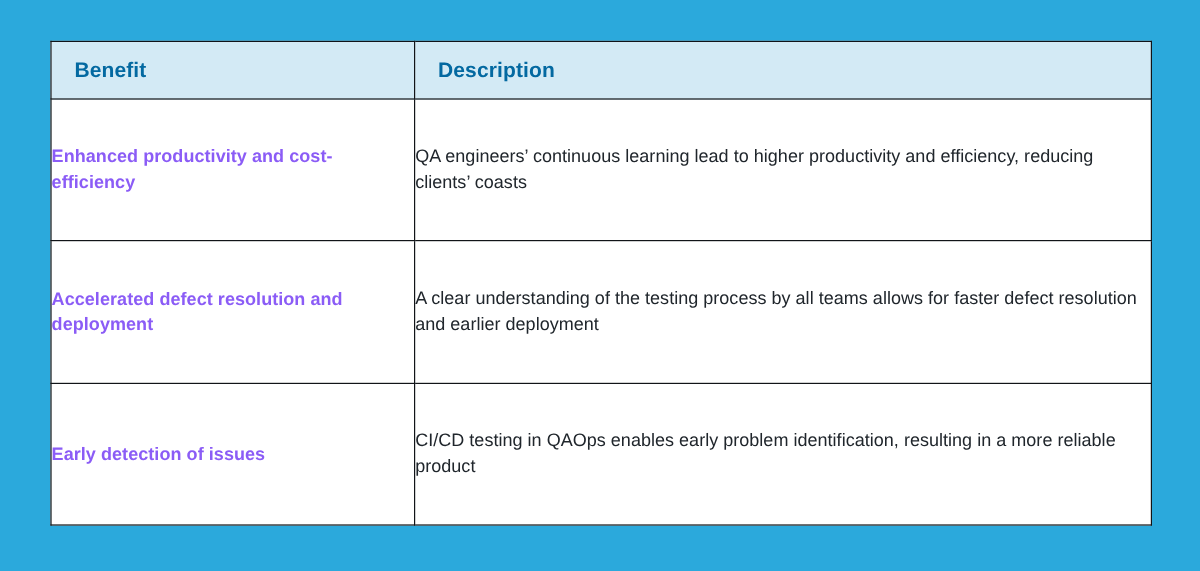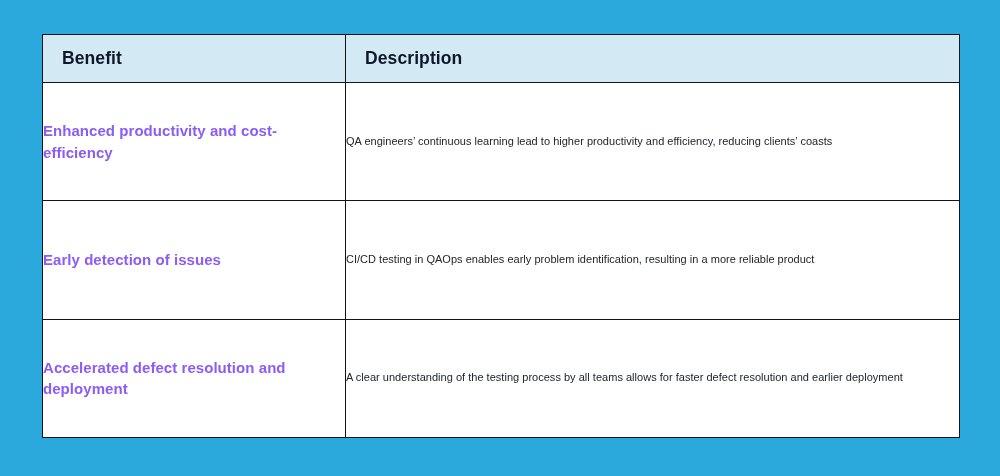--- a/index.html
+++ b/index.html
@@ -52,38 +52,38 @@
 
   thead th {
     background: #d3eaf5;
     height: 47px;
   }
 
   .th-inner {
     padding: 0 0 0 19px;
     font-size: 17.5px;
     font-weight: bold;
-    color: #0f172a;
+    color: #0369a1;
     letter-spacing: 0.1px;
   }
 
   tbody tr { height: 71.4px; }
 
   .cell-benefit {
     padding: 8px 14px 8px 19px;
     font-size: 15px;
     font-weight: bold;
     line-height: 1.42;
     color: #8b5cf6;
     letter-spacing: 0.05px;
   }
 
   .cell-description {
     padding: 8px 16px 8px 17px;
-    font-size: 11px;
+    font-size: 15px;
     font-weight: normal;
     line-height: 1.45;
     color: #20262c;
     letter-spacing: 0.02px;
   }
 </style>
 </head>
 <body>
 
 <div class="page">
@@ -102,23 +102,23 @@
             <div class="th-inner">Description</div>
           </th>
         </tr>
       </thead>
       <tbody>
         <tr>
           <td class="cell-benefit">Enhanced productivity and cost-efficiency</td>
           <td class="cell-description">QA engineers’ continuous learning lead to higher productivity and efficiency, reducing clients’ coasts</td>
         </tr>
         <tr>
+          <td class="cell-benefit">Accelerated defect resolution and deployment</td>
+          <td class="cell-description">A clear understanding of the testing process by all teams allows for faster defect resolution and earlier deployment</td>
+        </tr>
+        <tr>
           <td class="cell-benefit">Early detection of issues</td>
           <td class="cell-description">CI/CD testing in QAOps enables early problem identification, resulting in a more reliable product</td>
-        </tr>
-        <tr>
-          <td class="cell-benefit">Accelerated defect resolution and deployment</td>
-          <td class="cell-description">A clear understanding of the testing process by all teams allows for faster defect resolution and earlier deployment</td>
         </tr>
       </tbody>
     </table>
   </div>
 </div>
 
 </body></html>

